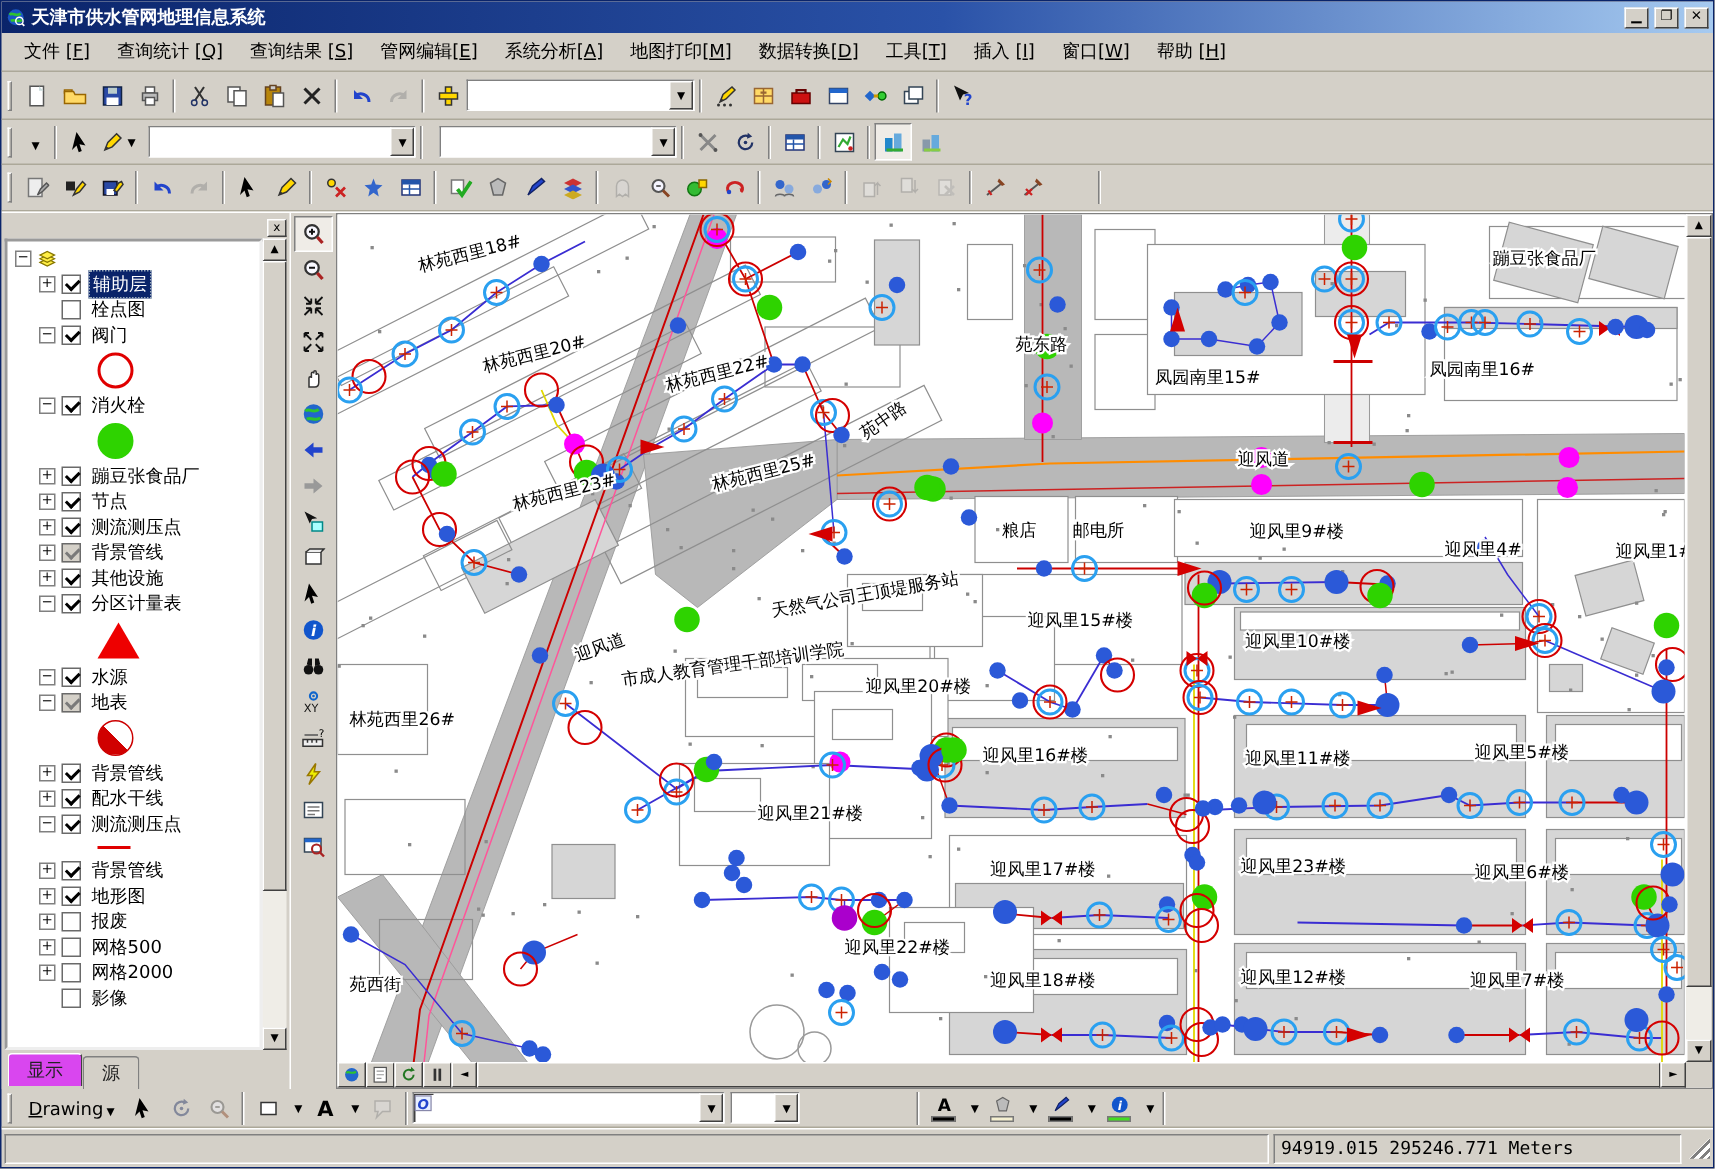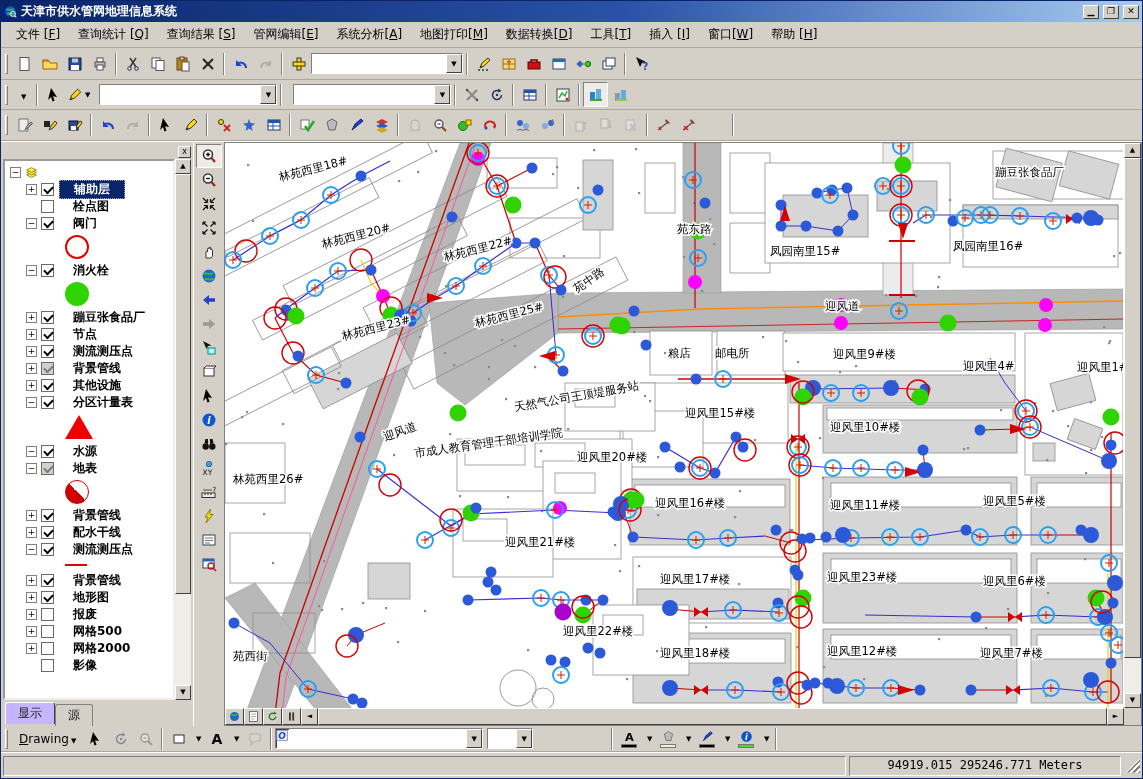--- a/index.html
+++ b/index.html
@@ -43,40 +43,40 @@
     font-size:8px;line-height:9px;text-align:center;}
   .toc-body{flex:1;display:flex;min-height:0;}
   .toc-tree{flex:1;background:#fff;border:2px inset #eee;overflow:hidden;font-size:12px;padding-top:3px;position:relative;}
   .trow{display:flex;align-items:center;height:17px;white-space:nowrap;}
   .expbox{width:11px;height:11px;border:1px solid #808080;background:#fff;font-size:9px;line-height:8px;
     text-align:center;margin-right:4px;flex:0 0 auto;color:#000;}
   .chk{width:13px;height:13px;border:1px solid #6a6a6a;background:#fff;margin-right:5px;position:relative;flex:0 0 auto;}
   .chk.on::after{content:"";position:absolute;left:2px;top:2px;width:7px;height:4px;
     border-left:2px solid #000;border-bottom:2px solid #000;transform:rotate(-45deg);}
   .chk.gray{background:#d4d0c8;} .chk.gray.on::after{border-color:#7a7a7a;}
-  .lyrlabel{padding:0 14px;font-weight:bold;}
+  .lyrlabel{padding:0 2px;}
   .lyrlabel.sel{background:#0a246a;color:#fff;border:1px dotted #9ab;}
   .symrow{display:flex;align-items:center;padding-left:60px;}
   .sym-red-ring{width:24px;height:24px;border:2px solid #e00000;border-radius:50%;}
   .sym-green-dot{width:24px;height:24px;background:#2ed300;border-radius:50%;}
   .sym-red-triangle{width:0;height:0;border-left:14px solid transparent;border-right:14px solid transparent;border-bottom:24px solid #ee0000;}
   .sym-wtp{width:34px;height:20px;background:#3ecb00;border:1px solid #cc0000;color:#cc0000;font-weight:bold;
     font-size:11px;text-align:center;line-height:18px;letter-spacing:-1px;}
   .sym-half-circle{width:24px;height:24px;border-radius:50%;border:1px solid #cc0000;
     background:linear-gradient(to bottom left,#fff 50%,#d00000 50%);}
   .sym-red-line{width:22px;height:0;border-top:2px solid #e00000;}
   .tscroll{width:16px;display:flex;flex-direction:column;background:#efede7;flex:0 0 auto;}
   .sbtn{height:15px;background:#d4d0c8;border:1px solid;border-color:#fff #404040 #404040 #fff;
     font-size:7px;text-align:center;line-height:13px;color:#000;flex:0 0 auto;}
   .sthumb{flex:0 0 auto;background:#d4d0c8;border:1px solid;border-color:#fff #404040 #404040 #fff;}
   .strack{flex:1;}
   .toc-tabs{height:24px;display:flex;align-items:stretch;padding:2px 2px 0 2px;gap:0;}
   .tab{padding:2px 12px;font-size:12px;background:#d4d0c8;border:1px solid #808080;border-bottom:none;
     border-radius:3px 3px 0 0;position:relative;top:2px;color:#222;}
-  .tab.active{background:#c4b5fd;border-color:#fff #404040 #d4d0c8 #fff;top:0;font-weight:normal;z-index:2;}
+  .tab.active{background:#d946ef;border-color:#fff #404040 #d4d0c8 #fff;top:0;font-weight:normal;z-index:2;}
   
   .navcol{width:31px;background:#d4d0c8;display:flex;flex-direction:column;align-items:center;
     padding-top:2px;flex:0 0 auto;border-left:1px solid #fff;}
   .nbtn{width:26px;height:24px;display:flex;align-items:center;justify-content:center;border:1px solid transparent;}
   .nbtn.pressed{border-color:#808080 #fff #fff #808080;background:#efece7;}
   
   .maparea{flex:1;display:flex;flex-direction:column;min-width:0;border:1px solid #808080;background:#fff;}
   .mapview{flex:1;display:flex;min-height:0;}
   .mapcanvas{flex:1;min-width:0;position:relative;overflow:hidden;background:#fff;}
   .mapcanvas svg{position:absolute;left:0;top:0;}
@@ -89,21 +89,21 @@
   .hthumb{flex:1;background:#d4d0c8;border:1px solid;border-color:#fff #404040 #404040 #fff;}
   .corner{width:17px;background:#d4d0c8;}
   
   .drawbar{height:26px;}
   .colorbtn{width:26px;height:23px;display:flex;flex-direction:column;align-items:center;justify-content:center;border:1px solid transparent;}
   .cbar{width:16px;height:4px;margin-top:1px;border:1px solid #777;}
   
   .statusbar{height:26px;display:flex;align-items:center;gap:3px;padding:2px 2px;flex:0 0 auto;border-top:1px solid #fff;}
   .spane{height:20px;border:1px solid;border-color:#808080 #fff #fff #808080;}
   .sp1{flex:1;}
-  .sp2{width:272px;font-family:"DejaVu Sans Mono",monospace;font-size:12px;padding:1px 4px;white-space:nowrap;text-align:center;}
+  .sp2{width:272px;font-family:"DejaVu Sans Mono",monospace;font-size:12px;padding:1px 4px;white-space:nowrap;}
   .sgrip{width:14px;height:14px;margin-left:2px;
     background:repeating-linear-gradient(135deg,#fff 0 2px,#808080 2px 4px);clip-path:polygon(100% 0,100% 100%,0 100%);}
 </style>
 </head>
 <body>
 
 <div class="app">
 
   <div class="titlebar">
     <svg class="ic2" viewBox="0 0 16 16">

